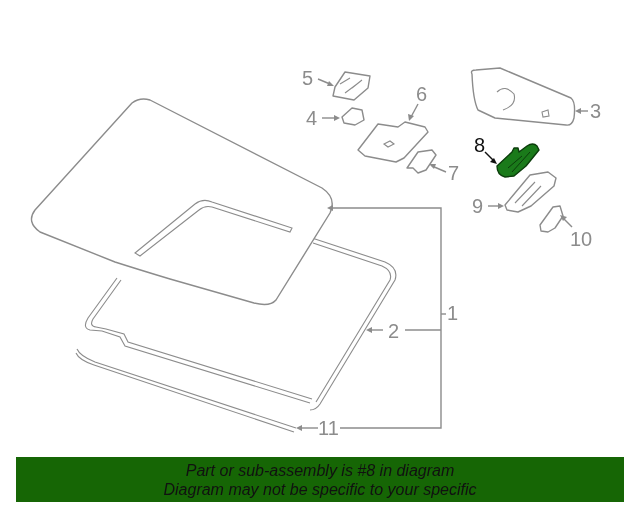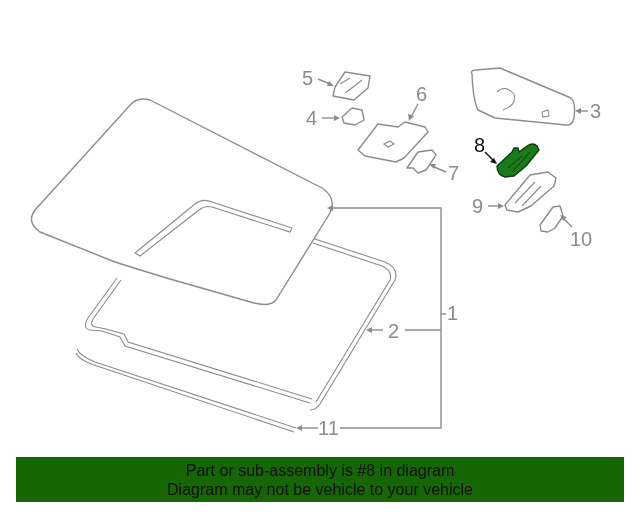--- a/index.html
+++ b/index.html
@@ -6,21 +6,21 @@
   body { width:640px; height:512px; position:relative; overflow:hidden; font-family:"Liberation Sans", sans-serif; }
   #diagram { position:absolute; left:0; top:0; width:640px; height:512px; }
   .lbl { font-family:"Liberation Sans", sans-serif; font-size:20px; fill:#8c8c8c; }
   .lbl-hl { fill:#111111; }
   .part { fill:#ffffff; stroke:#8c8c8c; stroke-width:1.4; stroke-linejoin:round; }
   .thin { fill:none; stroke:#8c8c8c; stroke-width:1.1; }
   .lead { fill:none; stroke:#8c8c8c; stroke-width:1.4; }
   .hl { fill:#1a7a1a; stroke:#0b3d0b; stroke-width:1.4; stroke-linejoin:round; }
   #banner { position:absolute; left:16px; top:457px; width:608px; height:45px; background:#166605;
             color:#111111; text-align:center; font-size:16px; line-height:19px; padding-top:4px; box-sizing:border-box; }
-  #banner div { white-space:nowrap; }
+  #banner div { white-space:nowrap;font-style:italic; }
 </style>
 </head>
 <body>
 
 <svg id="diagram" viewBox="0 0 640 512" xmlns="http://www.w3.org/2000/svg">
 
   <g>
     <path class="thin" d="M312,238 L385,262 Q399,268 395,280 L320,404 Q316,410 310,410"></path>
     <path class="thin" d="M313,243 L382,266 Q393,271 390,280 L316,402"></path>
     <path class="thin" d="M117,278 L88,318 Q82,328 90,330 L102,331 L120,337 L125,346 L310,403"></path>
@@ -124,14 +124,14 @@
     <text class="lbl" x="448" y="180">7</text>
     <text class="lbl lbl-hl" x="474" y="152">8</text>
     <text class="lbl" x="472" y="213">9</text>
     <text class="lbl" x="570" y="246">10</text>
     <text class="lbl" x="318" y="435">11</text>
   </g>
 </svg>
 
 <div id="banner">
   <div>Part or sub-assembly is #8 in diagram</div>
-  <div>Diagram may not be vehicle to your vehicle</div>
+  <div>Diagram may not be specific to your specific</div>
 </div>
 
 </body></html>

